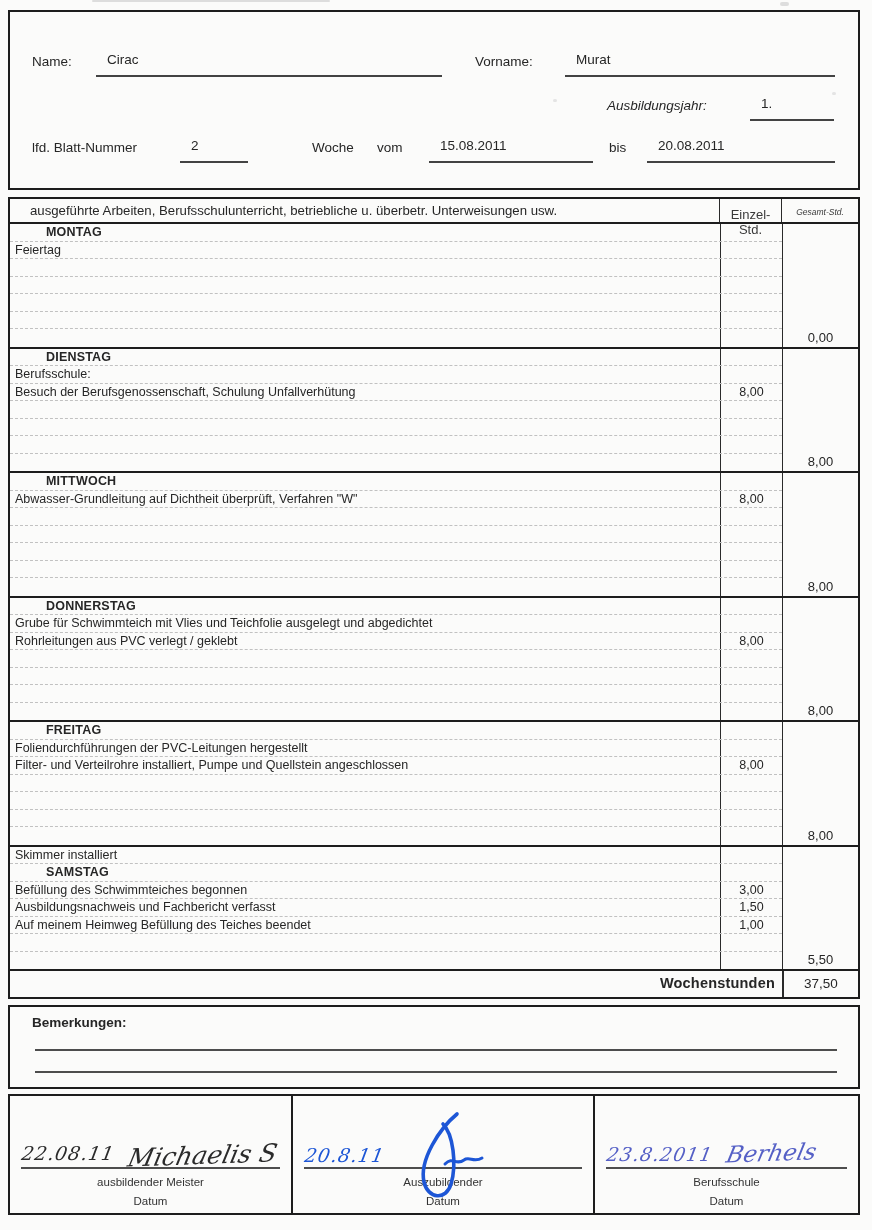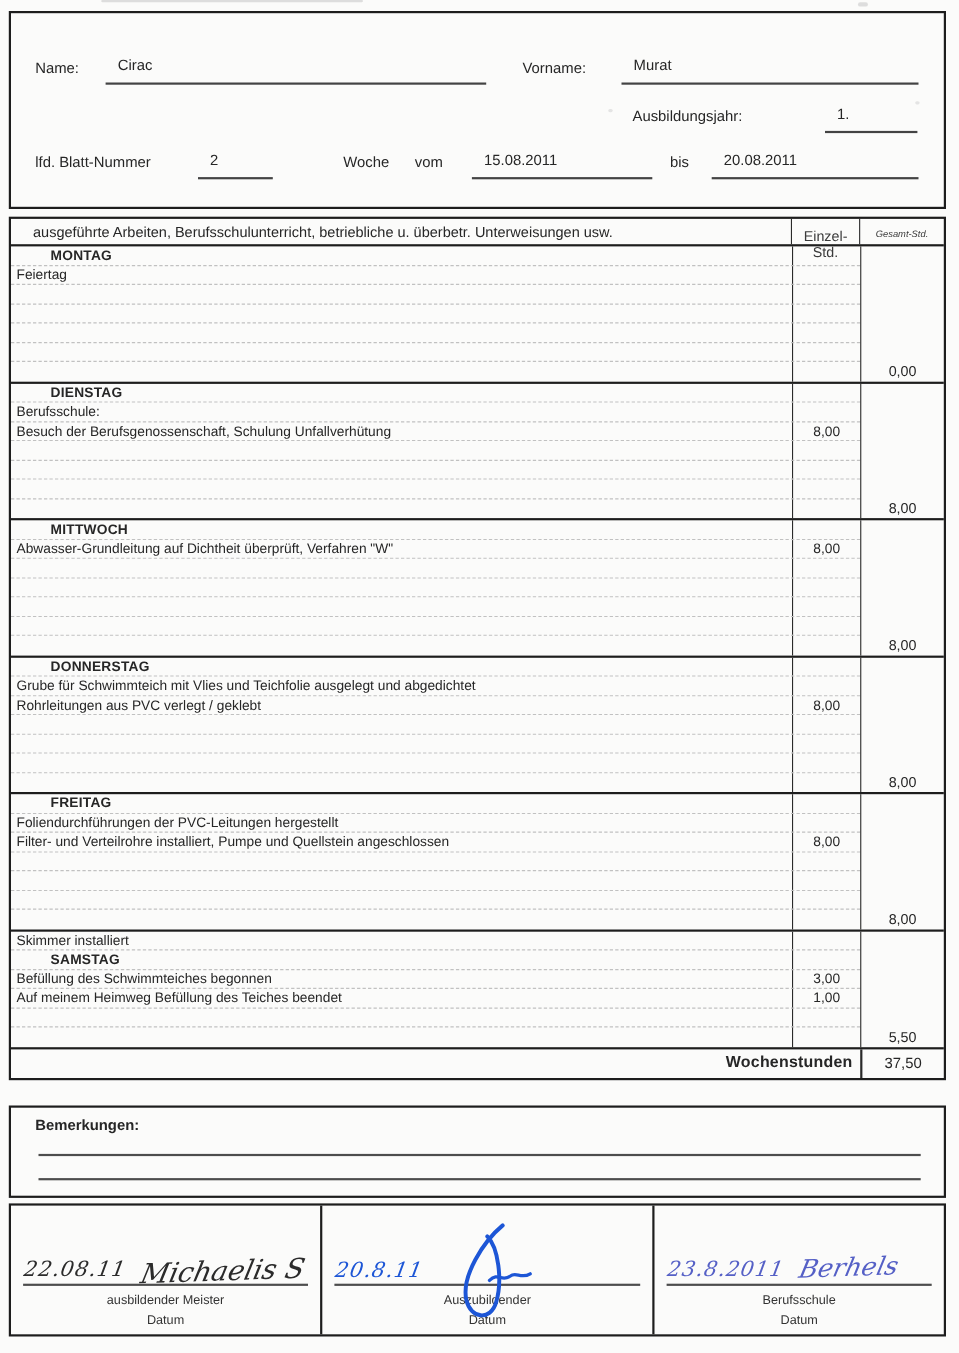--- a/index.html
+++ b/index.html
@@ -23,21 +23,21 @@
   }
   .lbl { position:absolute; font-size:13.5px; white-space:nowrap; }
   .fld {
     position:absolute; border-bottom:2px solid #434343;
     font-size:13.5px; height:25px; padding-left:11px; white-space:nowrap;
   }
   .lbl-name     { left:22px;  top:42px; }
   .fld-name     { left:86px;  top:40px; width:346px; }
   .lbl-vorname  { left:465px; top:42px; }
   .fld-vorname  { left:555px; top:40px; width:270px; }
-  .lbl-jahr     { left:565px; top:86px; }
+  .lbl-jahr     { left:597px; top:86px;font-style:italic; }
   .fld-jahr     { left:740px; top:84px; width:84px; }
   .lbl-blatt    { left:22px;  top:128px; }
   .fld-blatt    { left:170px; top:126px; width:68px; }
   .lbl-woche    { left:302px; top:128px; }
   .lbl-vom      { left:367px; top:128px; }
   .fld-vom      { left:419px; top:126px; width:164px; }
   .lbl-bis      { left:599px; top:128px; }
   .fld-bis      { left:637px; top:126px; width:188px; }
 
   
@@ -368,20 +368,24 @@
   <div class="t-row name-row">
         <div class="row-text day-name">SAMSTAG</div>
         <div class="row-einzel"></div>
       </div>
 
   <div class="t-row">
     <div class="row-text">Befüllung des Schwimmteiches begonnen</div>
     <div class="row-einzel">3,00</div>
   </div>
 
+  <div class="t-row">
+    <div class="row-text">Ausbildungsnachweis und Fachbericht verfasst</div>
+    <div class="row-einzel">1,50</div>
+  </div>
 
   <div class="t-row">
     <div class="row-text">Auf meinem Heimweg Befüllung des Teiches beendet</div>
     <div class="row-einzel">1,00</div>
   </div>
 
   <div class="t-row">
     <div class="row-text"></div>
     <div class="row-einzel"></div>
   </div>

